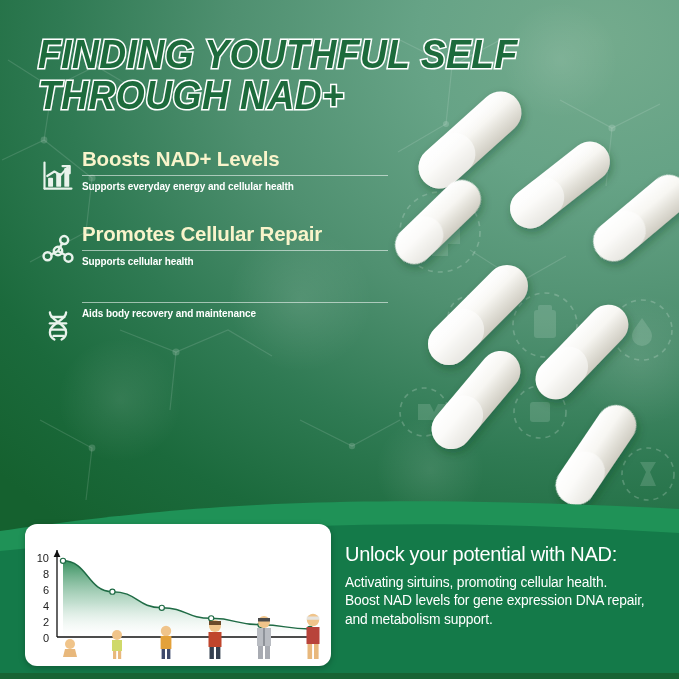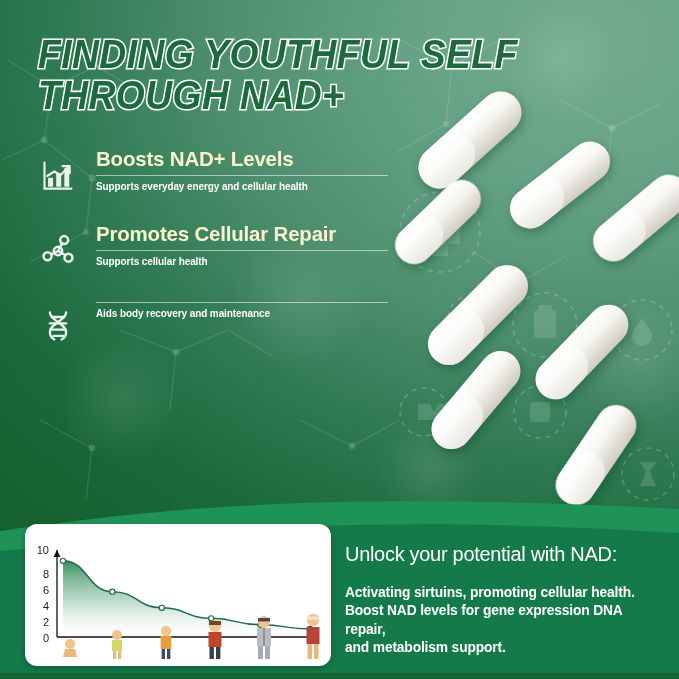--- a/index.html
+++ b/index.html
@@ -24,21 +24,21 @@
     letter-spacing:.5px;text-transform:uppercase;
     color:#1d6b3c;
     -webkit-text-stroke:3.2px #ffffff;
     paint-order:stroke fill;
     transform:scaleX(.93);transform-origin:left top;
     white-space:pre-line;
   }
 
   
   .features{position:absolute;left:36px;top:146px;width:352px;}
-  .feature{position:relative;display:flex;align-items:flex-start;gap:16px;margin-bottom:21px;}
+  .feature{position:relative;display:flex;align-items:flex-start;gap:2px;margin-bottom:21px;}
   .f-icon{width:44px;height:48px;flex:0 0 44px;display:flex;align-items:center;justify-content:center;margin-top:6px;}
   .f-body{flex:1;padding-top:2px;}
   .f-head{
     color:#f9f4cb;font-size:20.5px;font-weight:bold;line-height:1.12;
     letter-spacing:-.2px;white-space:nowrap;
   }
   .f-rule{height:1px;background:rgba(255,255,255,.55);margin:4px 0 5px 0;width:100%;}
   .f-sub{color:#ffffff;font-size:10px;font-weight:600;line-height:1.2;letter-spacing:-.1px;white-space:nowrap;}
 
   
@@ -54,21 +54,21 @@
   .chart-title{
     position:absolute;right:14px;top:9px;
     font-size:12.5px;font-weight:bold;color:#1d1d1d;letter-spacing:-.2px;white-space:nowrap;
   }
   .ytick{position:absolute;font-size:11px;color:#222;font-weight:500;text-align:right;width:18px;}
   .fig{position:absolute;bottom:6px;}
 
   
   .promo{position:absolute;left:345px;top:543px;width:318px;}
   .promo-h{color:#ffffff;font-size:20px;font-weight:normal;letter-spacing:-.3px;line-height:1.15;white-space:nowrap;}
-  .promo-p{color:#ffffff;font-size:13.8px;font-weight:700;line-height:1.33;margin-top:18px;white-space:pre-line;letter-spacing:-.15px;}
+  .promo-p{color:#ffffff;font-size:13.8px;font-weight:400;line-height:1.33;margin-top:8px;white-space:pre-line;letter-spacing:-.15px;}
 </style>
 </head>
 <body>
 
 <div id="poster">
 
   <svg class="bg-art" viewBox="0 0 679 679">
     <defs>
       <radialGradient id="bok" cx="50%" cy="50%" r="50%">
         <stop offset="0%" stop-color="#ffffff" stop-opacity=".10"></stop>
@@ -262,21 +262,21 @@
 
   </div>
 
   <svg class="band" viewBox="0 0 679 200" preserveAspectRatio="none">
     <path d="M0 58 C 170 34, 330 18, 679 36 L679 200 L0 200 Z" fill="#1f9257"></path>
     <path d="M0 78 C 200 58, 360 40, 679 60 L679 200 L0 200 Z" fill="#147a49"></path>
   </svg>
 
   <div class="chart-card">
 
-    <div class="ytick" style="left:6px;top:20px;">10</div>
+    <div class="ytick" style="left:6px;top:28px;">10</div>
     <div class="ytick" style="left:6px;top:44px;">8</div>
     <div class="ytick" style="left:6px;top:60px;">6</div>
     <div class="ytick" style="left:6px;top:76px;">4</div>
     <div class="ytick" style="left:6px;top:92px;">2</div>
     <div class="ytick" style="left:6px;top:108px;">0</div>
 
     <svg id="plot" viewBox="0 0 306 142" width="306" height="142">
       <defs>
         <linearGradient id="areaFill" x1="0" y1="0" x2="0" y2="1">
           <stop offset="0%" stop-color="#2e8b57" stop-opacity=".95"></stop>

